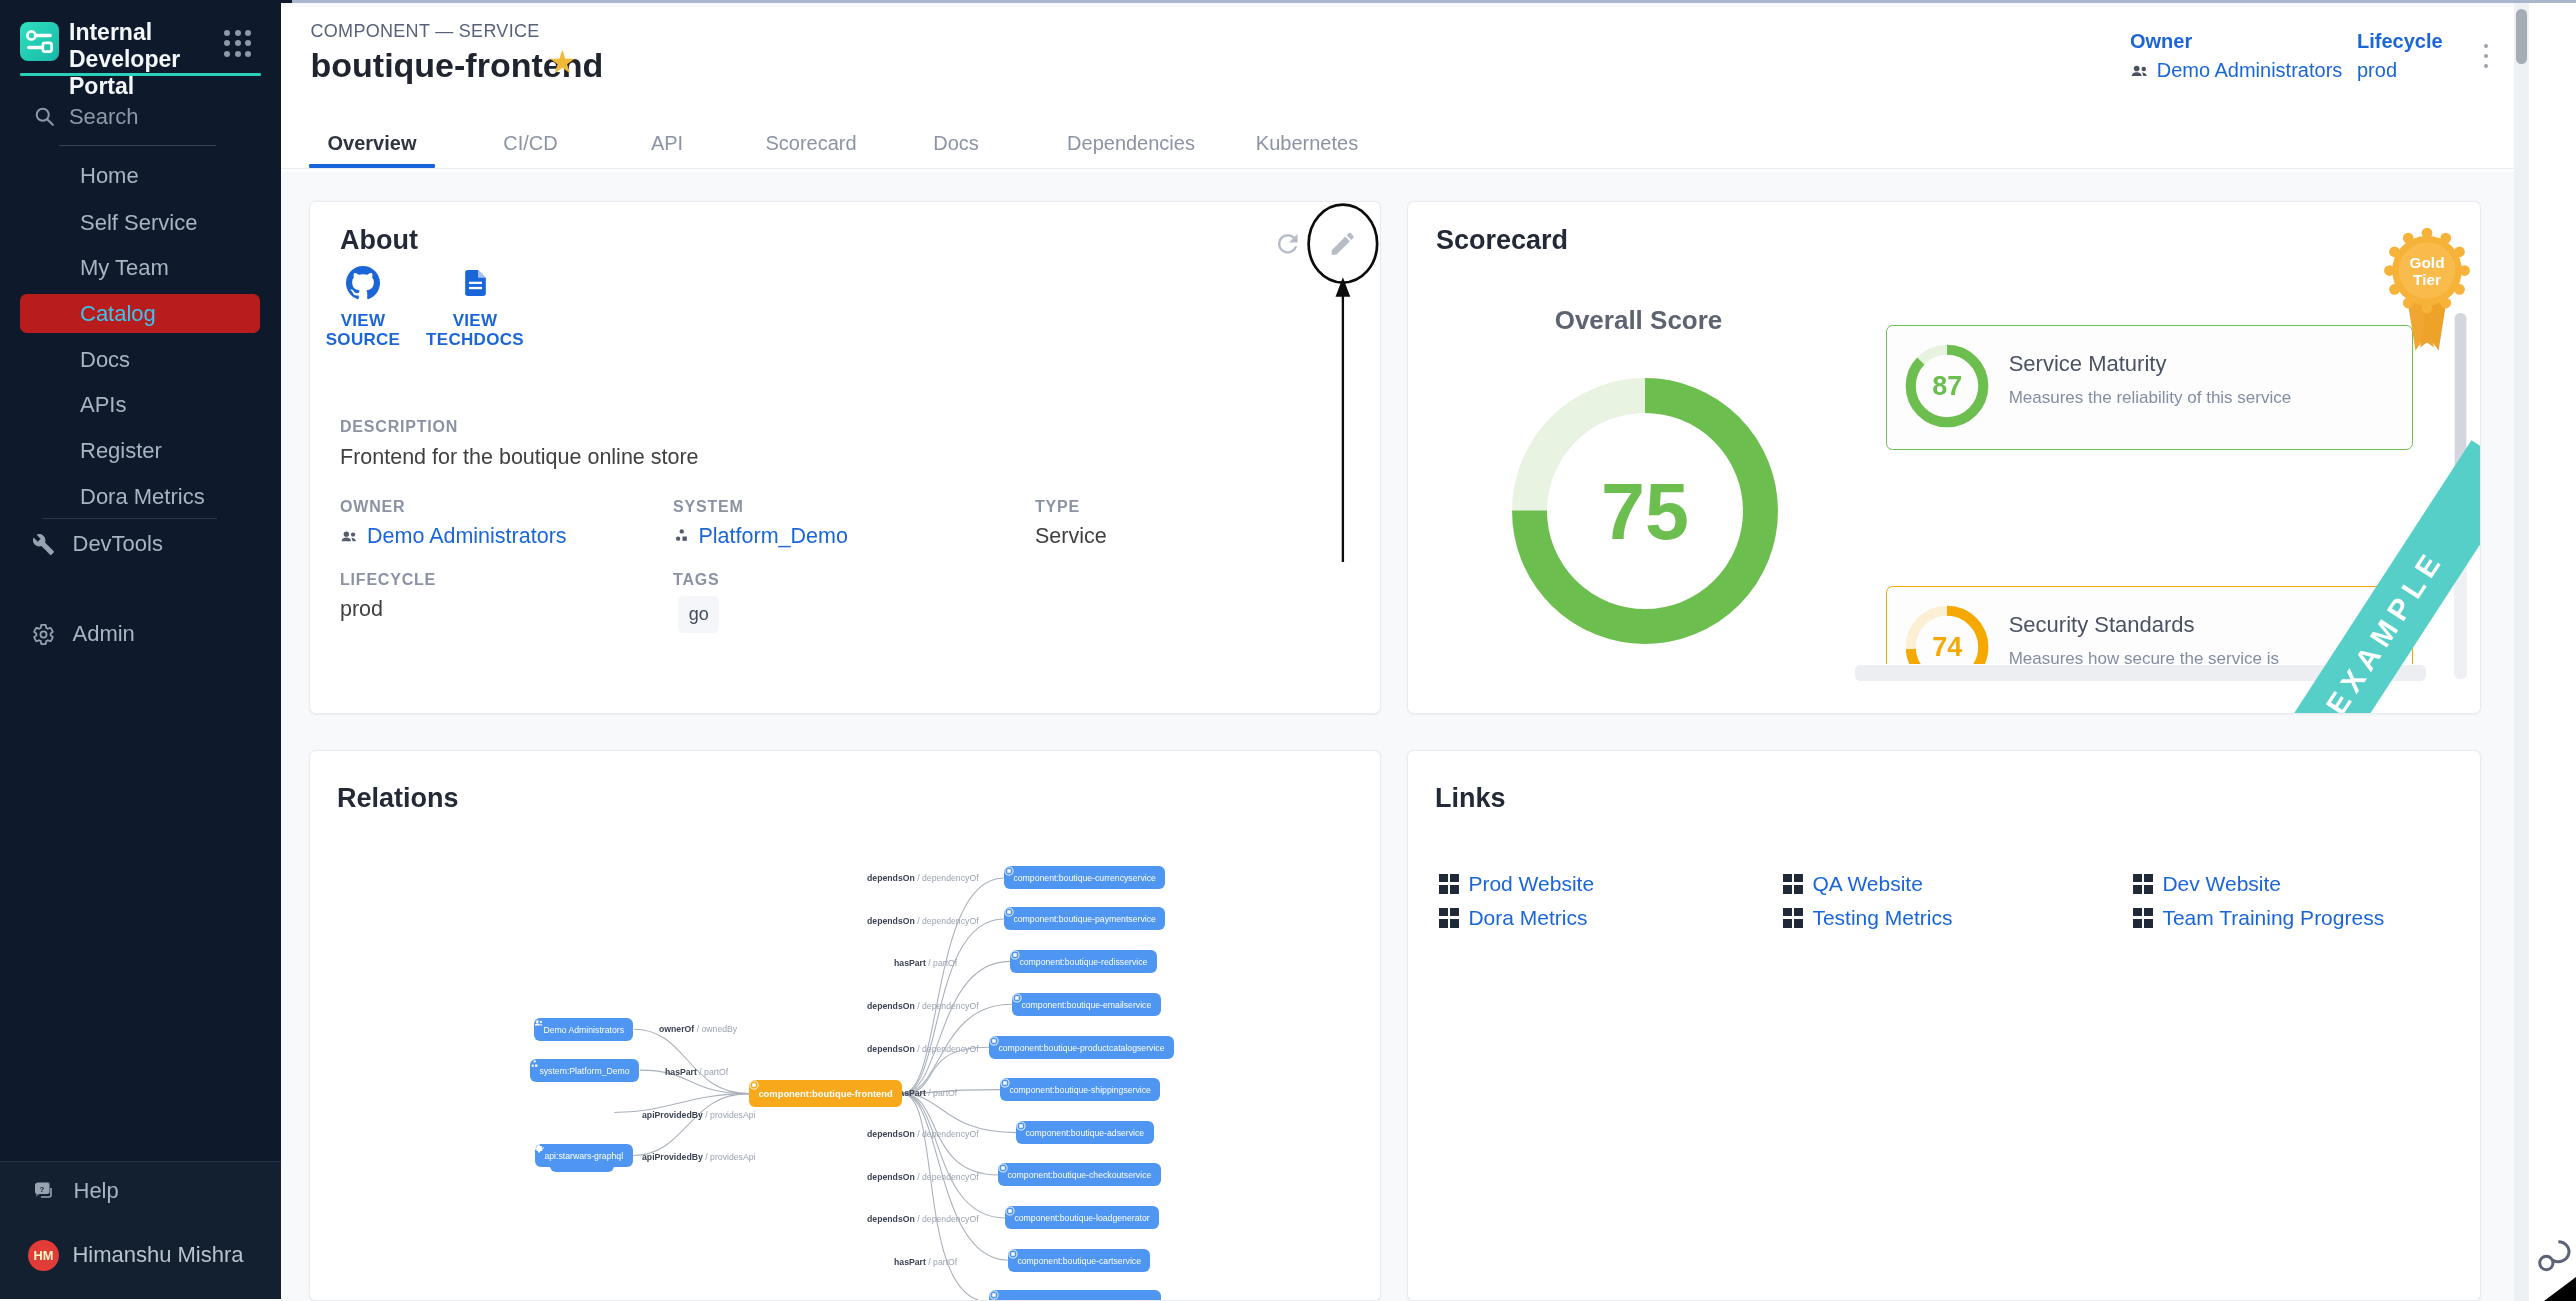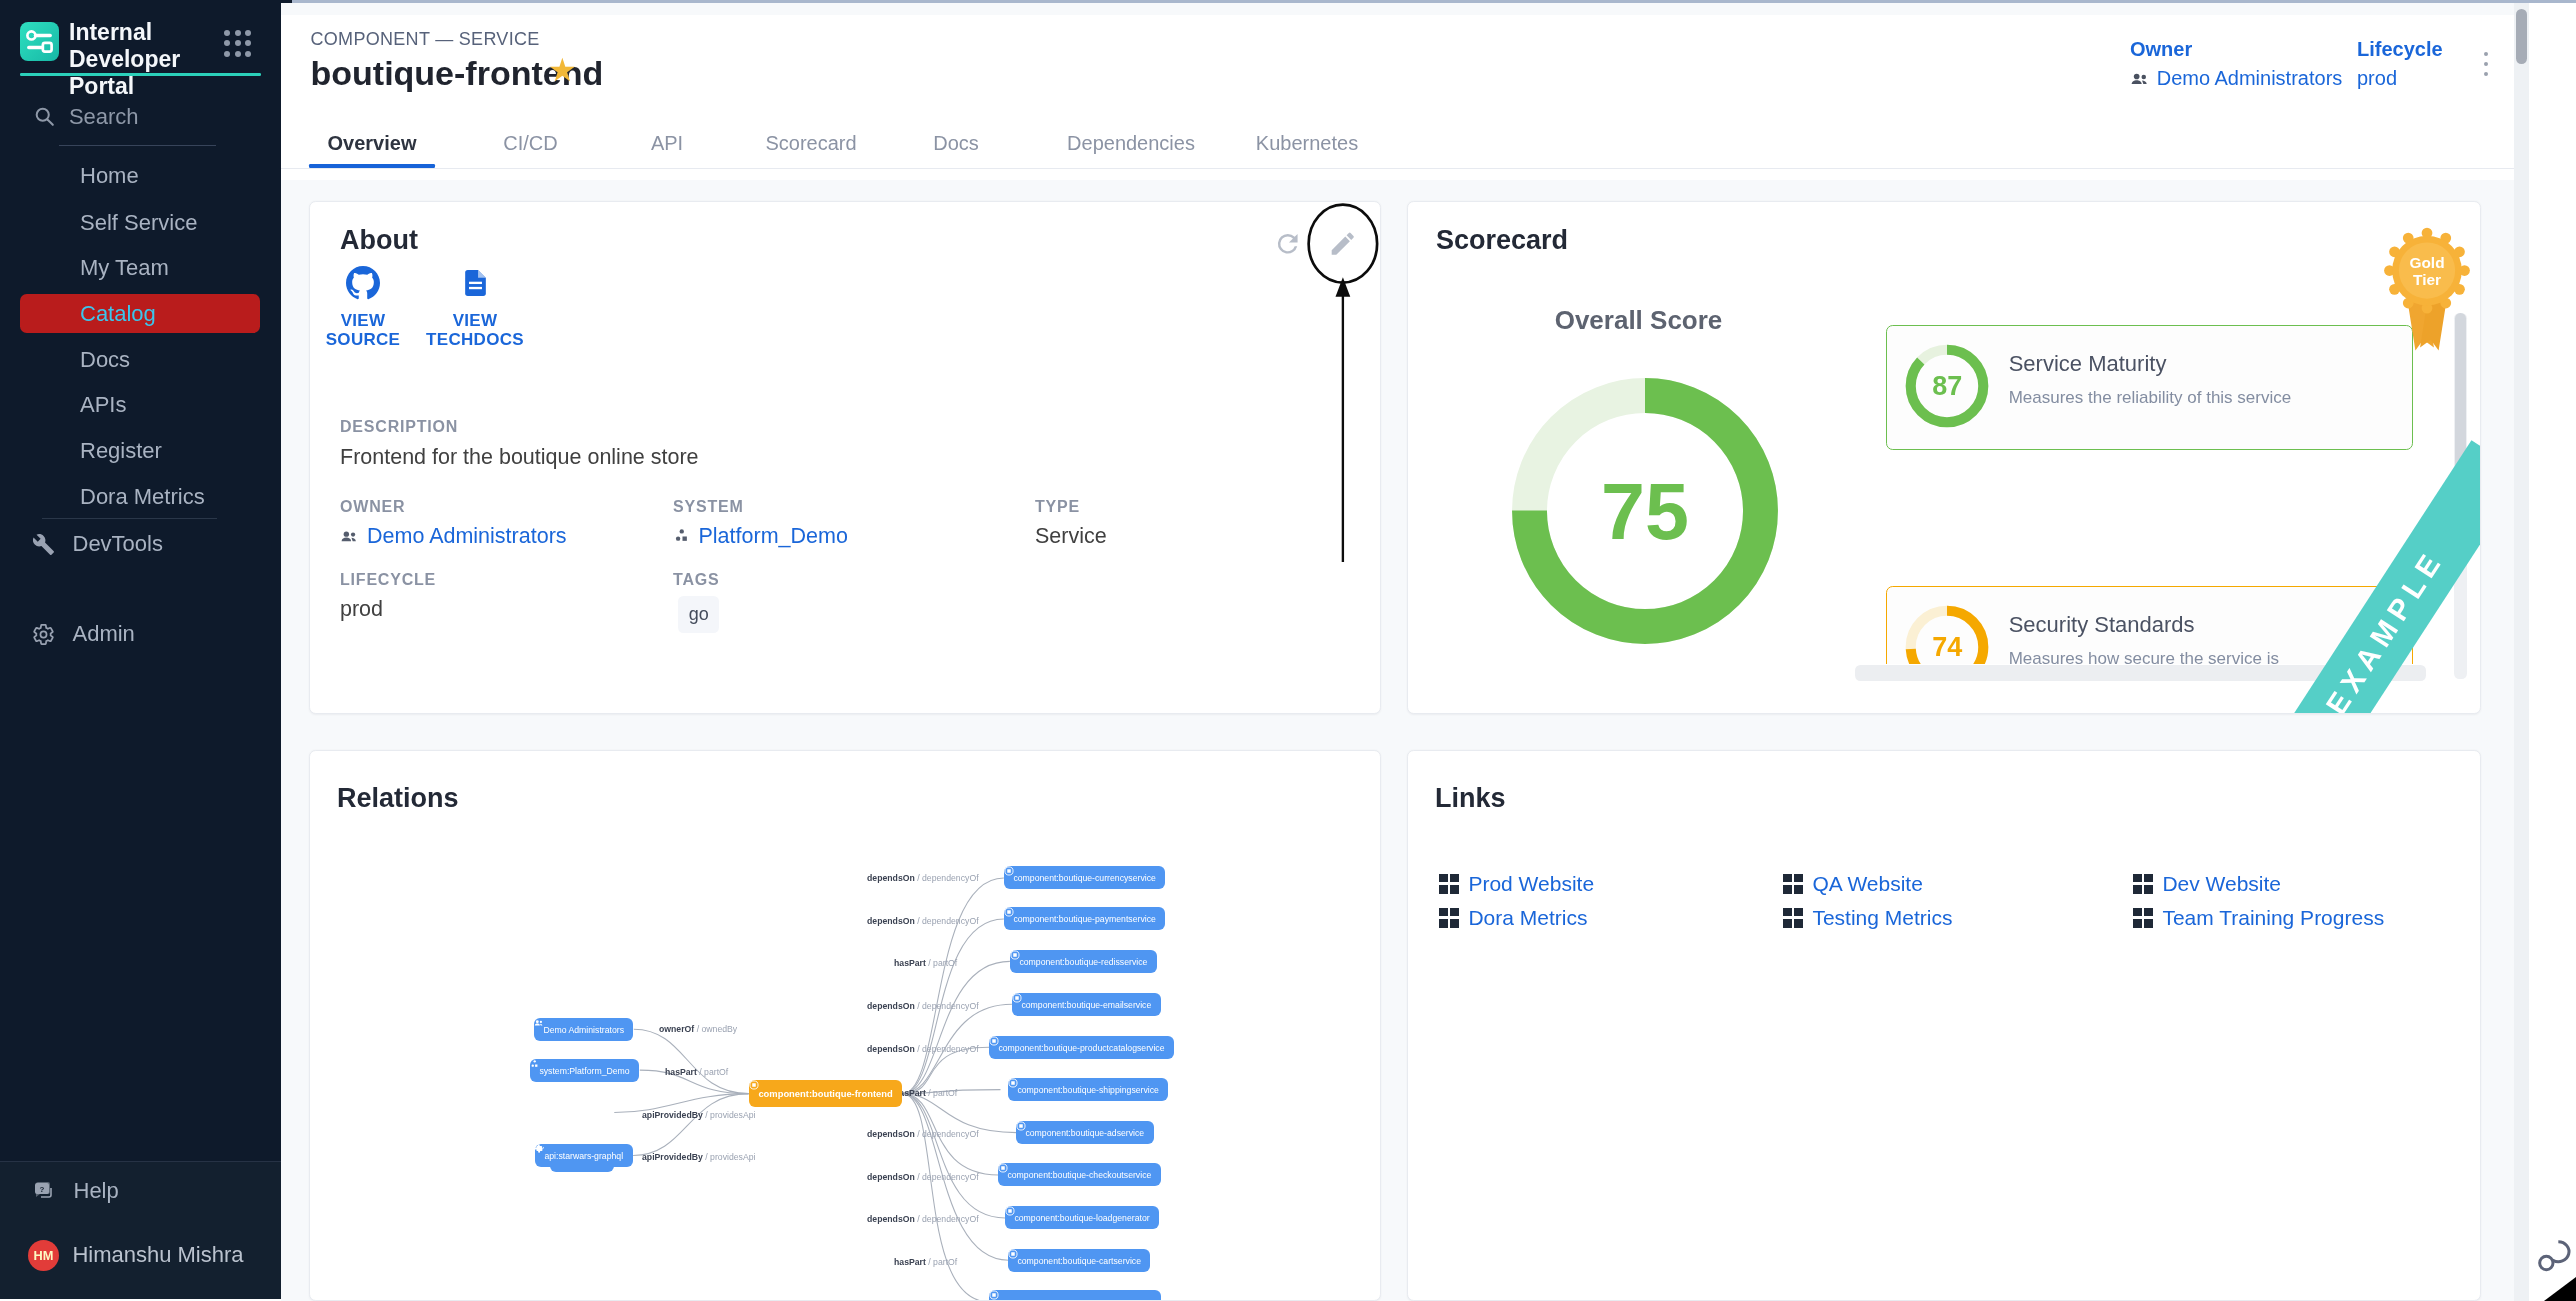--- a/index.html
+++ b/index.html
@@ -27,21 +27,21 @@
     font-size:22px;color:#a9b3c2;cursor:pointer;}
   #side-footer{position:absolute;left:0;top:1161px;width:281px;height:138px;background:#13202f;border-top:0.7px solid #263245;}
   #help-row{position:absolute;left:32px;top:12px;width:215px;height:34px;display:flex;align-items:center;gap:17.5px;
     font-size:22px;color:#a9b3c2;cursor:pointer;}
   #user-row{position:absolute;left:28px;top:75px;width:242px;height:36px;display:flex;align-items:center;gap:13.4px;cursor:pointer;}
   #avatar{width:31px;height:31px;border-radius:50%;color:#fef9c3;font-size:12.8px;font-weight:700;
     display:flex;align-items:center;justify-content:center;}
   #user-name{font-size:22px;color:#bac2ce;}
   
   #main{position:absolute;left:281px;top:2.7px;width:2234px;height:1299px;background:#f7f9fb;}
-  #page-header{position:absolute;left:0;top:12px;width:2234px;height:165px;background:#ffffff;}
+  #page-header{position:absolute;left:0;top:4px;width:2234px;height:165px;background:#ffffff;}
   #breadcrumb{position:absolute;left:29.5px;top:14.8px;font-size:18px;letter-spacing:0.3px;color:#57627a;}
   #page-title{position:absolute;left:29.5px;top:39px;font-size:34px;font-weight:700;color:#20242e;}
   #fav-star{position:absolute;left:267px;top:39px;font-size:32px;color:#f2b838;cursor:pointer;line-height:1;}
   .hdr-meta{position:absolute;top:23px;cursor:pointer;}
   .hdr-meta .lbl{font-size:20px;font-weight:700;color:#1a66d9;}
   .hdr-meta .val{margin-top:6.7px;font-size:20px;color:#1a66d9;display:flex;align-items:center;gap:6.7px;}
   #kebab{position:absolute;left:2191px;top:29.5px;width:27px;height:40px;display:flex;flex-direction:column;
     align-items:center;justify-content:center;gap:6px;cursor:pointer;}
   #kebab span{width:4px;height:4px;border-radius:50%;background:#9aa1ae;}
   #tabbar{position:absolute;left:0;top:165px;width:2234px;height:2.7px;}
@@ -453,21 +453,21 @@
         </div>
         <div class="edge-label" style="left: 557px; top: 291px;"><b>dependsOn</b> / dependencyOf</div>
         <div class="gnode" style="left: 679px; top: 283px;">
           <svg width="10" height="10" viewBox="0 0 16 16">
             <circle cx="8" cy="8" r="6.5" fill="none" stroke="#fff" stroke-width="1.4"></circle>
             <rect x="5.2" y="5.2" width="5.6" height="5.6" fill="#fff"></rect>
           </svg>
           <span>component:boutique-productcatalogservice</span>
         </div>
         <div class="edge-label" style="left: 584px; top: 335px;"><b>hasPart</b> / partOf</div>
-        <div class="gnode" style="left: 690px; top: 325px; margin-left: 8px;">
+        <div class="gnode" style="left: 690px; top: 325px;">
           <svg width="10" height="10" viewBox="0 0 16 16">
             <circle cx="8" cy="8" r="6.5" fill="none" stroke="#fff" stroke-width="1.4"></circle>
             <rect x="5.2" y="5.2" width="5.6" height="5.6" fill="#fff"></rect>
           </svg>
           <span>component:boutique-shippingservice</span>
         </div>
         <div class="edge-label" style="left: 557px; top: 376px;"><b>dependsOn</b> / dependencyOf</div>
         <div class="gnode" style="left: 706px; top: 368px;">
           <svg width="10" height="10" viewBox="0 0 16 16">
             <circle cx="8" cy="8" r="6.5" fill="none" stroke="#fff" stroke-width="1.4"></circle>

